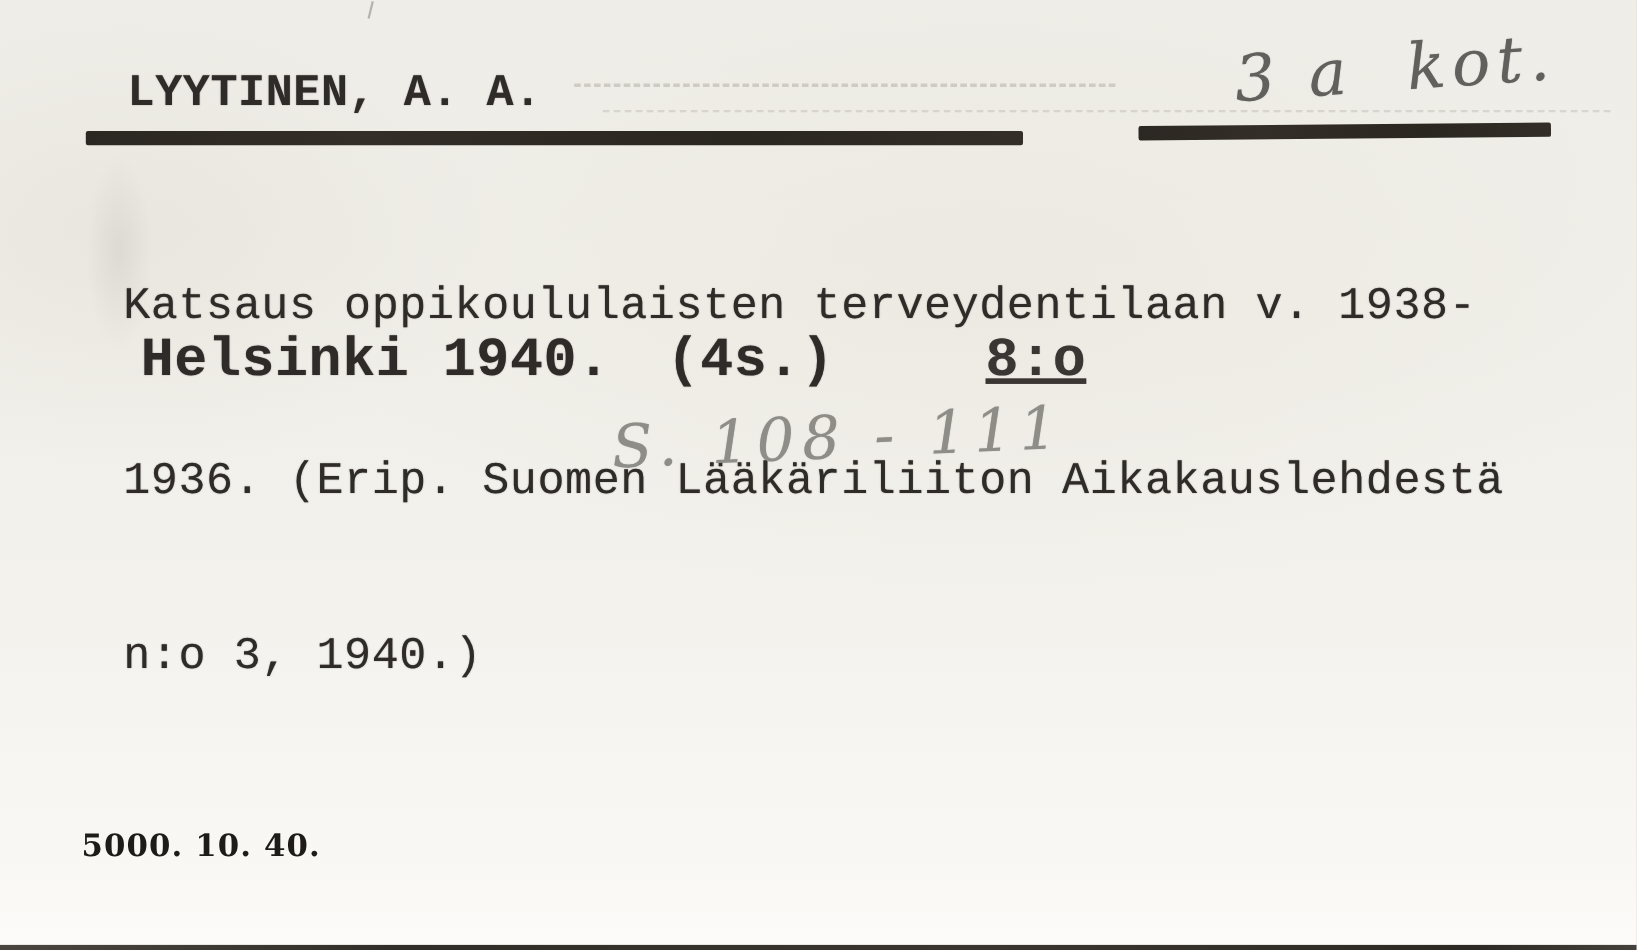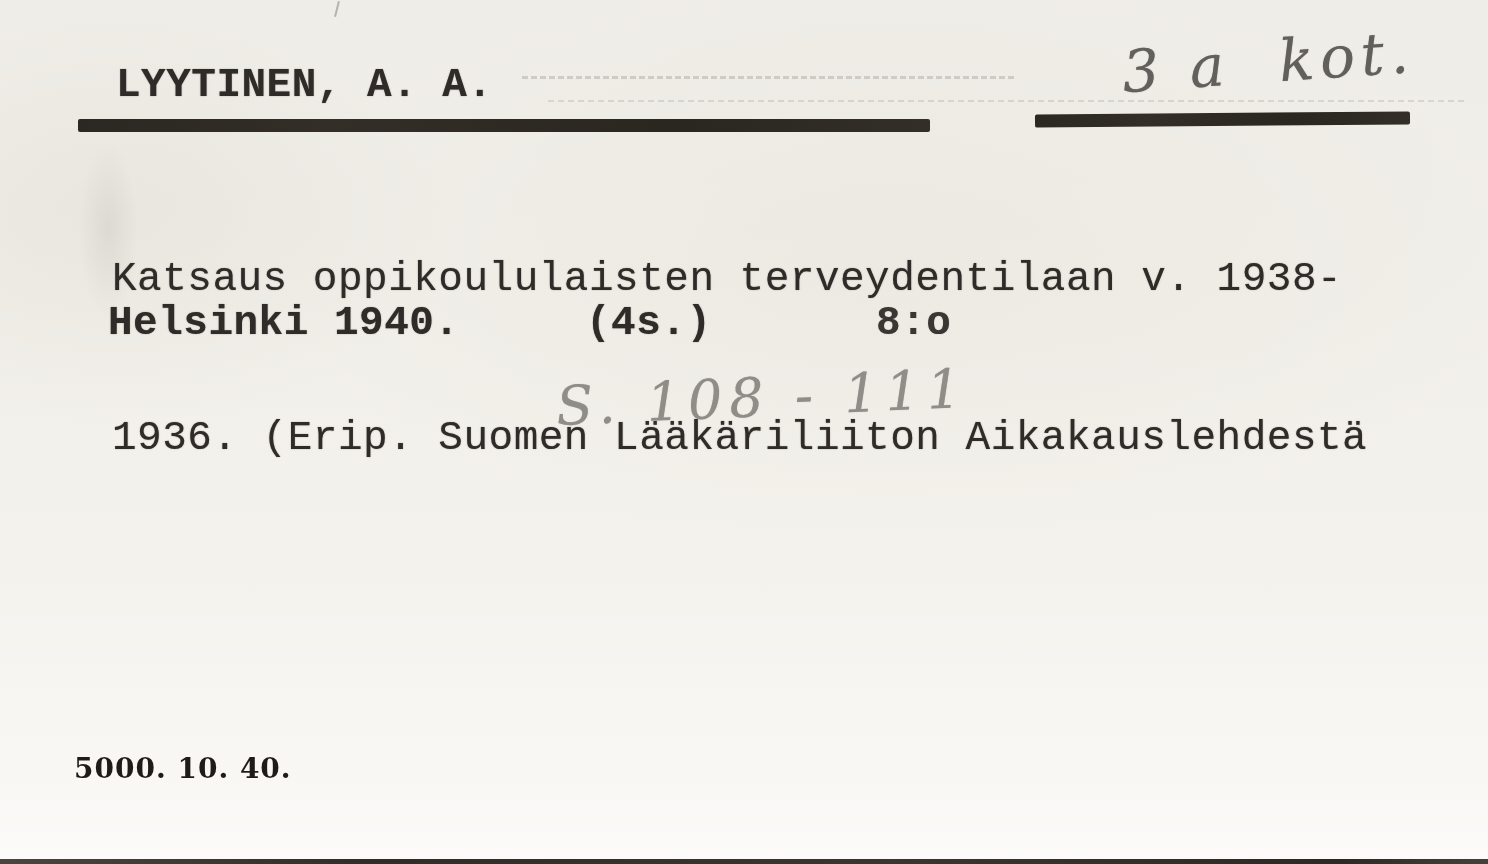--- a/index.html
+++ b/index.html
@@ -71,30 +71,30 @@
     position: absolute;
     left: 112px;
     top: 147px;
     font-size: 41px;
     font-weight: 400;
     line-height: 53px;
   }
   .title-line { display: block; }
   .imprint-line {
     position: absolute;
-    left: 108px;
+    left: 128px;
     top: 300px;
     height: 53px;
-    font-size: 41px;
+    font-size: 50px;
     font-weight: 700;
     width: 1000px;
   }
   .imprint-place { position: absolute; left: 0; top: 0; }
   .imprint-pages { position: absolute; left: 478px; top: 0; text-align: center; }
-  .imprint-format { position: absolute; left: 768px; top: 0; text-shadow: 0 0 1px rgba(45,40,36,0.4); color: #3a3633; }
+  .imprint-format { position: absolute; left: 768px; top: 0; text-shadow: 0 0 1px rgba(45,40,36,0.4); color: #3a3633; text-decoration: underline; }
   
   .handwriting {
     position: absolute;
     font-family: "DejaVu Serif", serif;
     font-style: italic;
     white-space: pre;
   }
   .classification {
     left: 1122px;
     top: 28px;
@@ -168,20 +168,21 @@
   <div class="ghost-row-2"></div>
 
   <div class="handwriting classification">3 a  kot.</div>
 
   <div class="rule rule-left"></div>
   <div class="rule rule-right"></div>
 
   <div class="type body-block">
     <span class="title-line">Katsaus oppikoululaisten terveydentilaan v. 1938-</span>
     <span class="title-line">1936. (Erip. Suomen Lääkäriliiton Aikakauslehdestä</span>
+    <span class="title-line">n:o 3, 1940.)</span>
   </div>
 
   <div class="type imprint-line">
     <span class="imprint-place">Helsinki 1940.</span>
     <span class="imprint-pages">(4s.)</span>
     <span class="imprint-format">8:o</span>
   </div>
 
   <div class="handwriting pages-note">S. 108 - 111</div>
 

